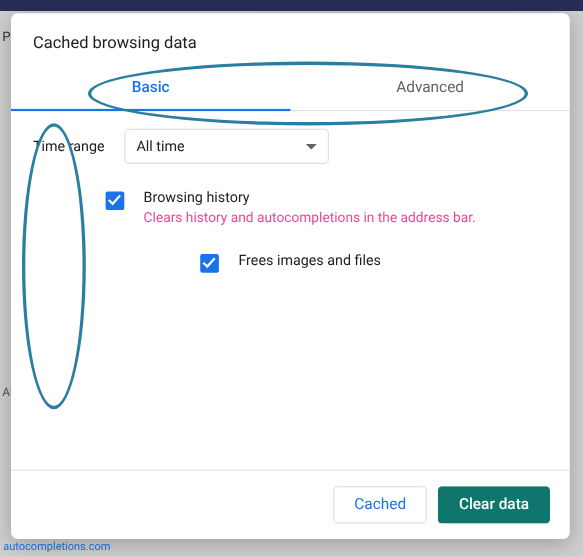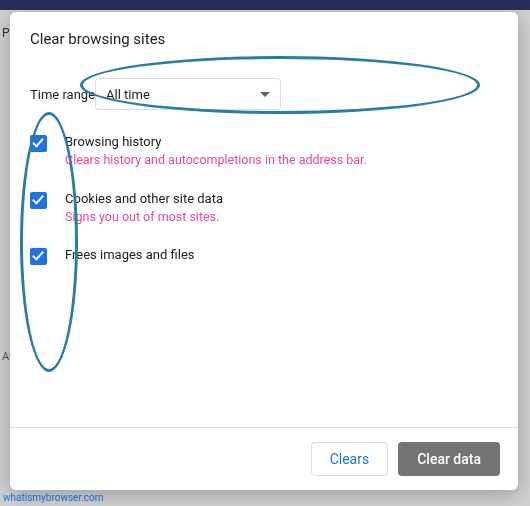--- a/index.html
+++ b/index.html
@@ -73,20 +73,21 @@
     background: #1a73e8;
   }
   .body {
     padding: 16px 20px 0 20px;
     flex: 1;
     overflow: auto;
   }
   .timerow {
     display: flex;
     align-items: center;
+    gap: 18px;
     margin-bottom: 24px;
   }
   .timerow-label {
     font-size: 13px;
     color: #202124;
   }
   .select {
     width: 186px;
     height: 32px;
     border: 1px solid #dadce0;
@@ -102,20 +103,21 @@
   .chev {
     width: 0; height: 0;
     border-left: 5px solid transparent;
     border-right: 5px solid transparent;
     border-top: 5px solid #5f6368;
   }
   .opt {
     display: flex;
     gap: 18px;
     margin-bottom: 22px;
+    justify-content: center;
   }
   .cb {
     width: 17px; height: 17px;
     background: #1a73e8;
     border-radius: 2px;
     flex: 0 0 17px;
     margin-top: 1px;
     position: relative;
     cursor: pointer;
   }
@@ -154,21 +156,21 @@
     align-items: center;
     cursor: pointer;
     border: 1px solid transparent;
   }
   .btn-secondary {
     background: #fff;
     color: #1a73e8;
     border-color: #dadce0;
   }
   .btn-primary {
-    background: #737373;
+    background: #0f766e;
     color: #fff;
     font-weight: 500;
   }
   .annot {
     position: absolute;
     border: 3px solid #2a7ea0;
     border-radius: 50%;
     pointer-events: none;
   }
   .annot-tabs {
@@ -180,60 +182,57 @@
     width: 58px; height: 260px;
   }
 </style>
 </head>
 <body>
 
 <div class="backdrop">
   <div class="backdrop-top"></div>
   <div class="backdrop-autofill">AU</div>
   <div style="position:absolute;left:2px;top:26px;font-size:12px;color:#333">Pe</div>
-  <div class="footer-link">whatismybrowser.com</div>
+  <div class="footer-link">autocompletions.com</div>
 </div>
 
 <div class="dialog">
-  <div class="dialog-title">Clear browsing sites</div>
-
+  <div class="dialog-title">Cached browsing data</div>
+
+  <div class="tabs">
+    <div class="tab active">Basic</div>
+    <div class="tab">Advanced</div>
+  </div>
 
   <div class="body">
     <div class="timerow">
       <span class="timerow-label">Time range</span>
       <div class="select">
         <span>All time</span>
         <span class="chev"></span>
       </div>
     </div>
 
     <div class="opt">
       <div class="cb"></div>
       <div>
         <div class="opt-title">Browsing history</div>
         <div class="opt-desc">Clears history and autocompletions in the address bar.</div>
       </div>
     </div>
 
-    <div class="opt">
-      <div class="cb"></div>
-      <div>
-        <div class="opt-title">Cookies and other site data</div>
-        <div class="opt-desc">Signs you out of most sites.</div>
-      </div>
-    </div>
 
     <div class="opt">
       <div class="cb"></div>
       <div>
         <div class="opt-title">Frees images and files</div>
       </div>
     </div>
   </div>
 
   <div class="actions">
-    <div class="btn btn-secondary">Clears</div>
+    <div class="btn btn-secondary">Cached</div>
     <div class="btn btn-primary">Clear data</div>
   </div>
 
   <div class="annot annot-tabs"></div>
   <div class="annot annot-checks"></div>
 </div>
 
 </body></html>

